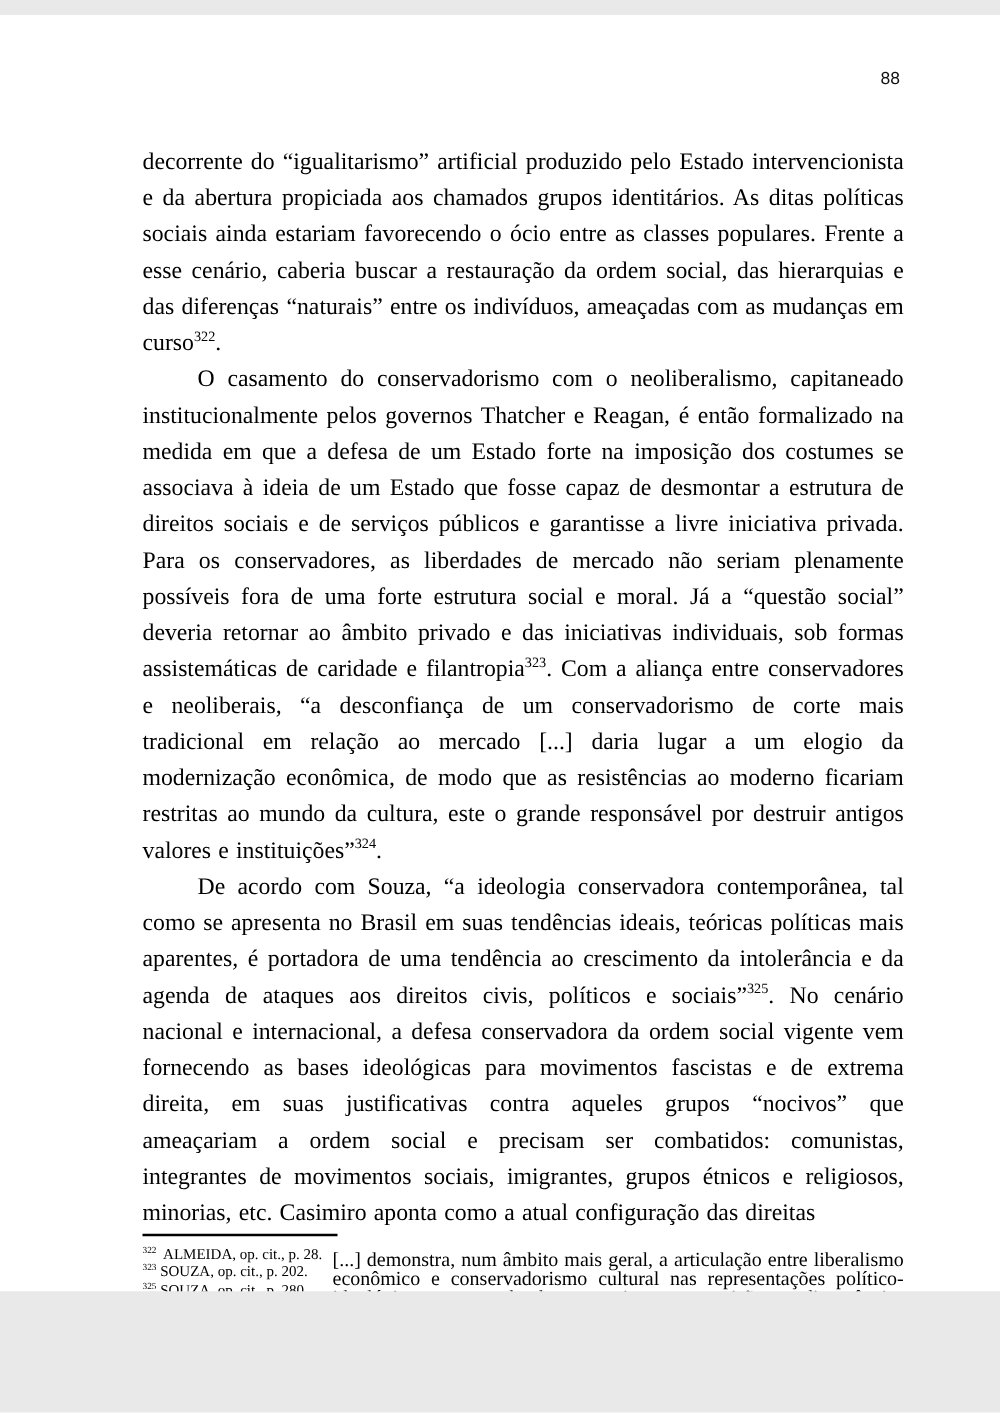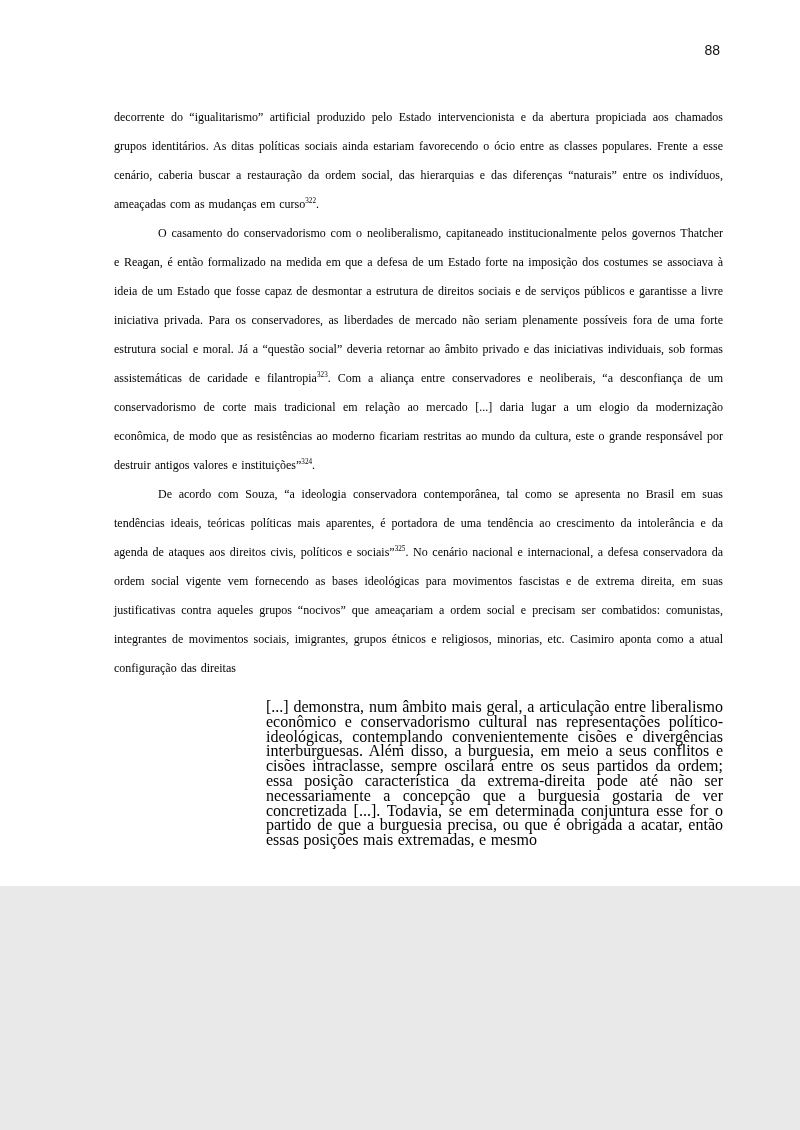--- a/index.html
+++ b/index.html
@@ -1,42 +1,42 @@
 <!DOCTYPE html>
 <html lang="pt-BR"><head>
 <meta charset="utf-8">
 <style>
   * { box-sizing: border-box; margin: 0; padding: 0; }
   html, body { background: #e9e9e9; }
   .page {
     position: relative;
     width: 800px;
-    height: 886px;
-    margin: 0 auto;
+    height: 1021px;
+    margin: 12px auto;
     background: #ffffff;
     color: #000000;
     font-family: "Liberation Serif", "DejaVu Serif", serif;
     overflow: hidden;
   }
   .page-number {
     position: absolute;
     top: 42px;
     right: 80px;
     font-family: "Liberation Sans", "DejaVu Sans", sans-serif;
     font-size: 14px;
     color: #111;
   }
   .content {
     position: absolute;
     left: 114px;
     top: 103px;
     width: 609px;
   }
   .para {
-    font-size: 12px;
+    font-size: 19px;
     line-height: 29px;
     text-align: justify;
     word-spacing: 1px;
   }
   .para.indent { text-indent: 44px; font-family: Liberation Serif, serif; }
   .para sup, .quote sup {
     font-size: 0.6em;
     line-height: 0;
     vertical-align: super;
   }

